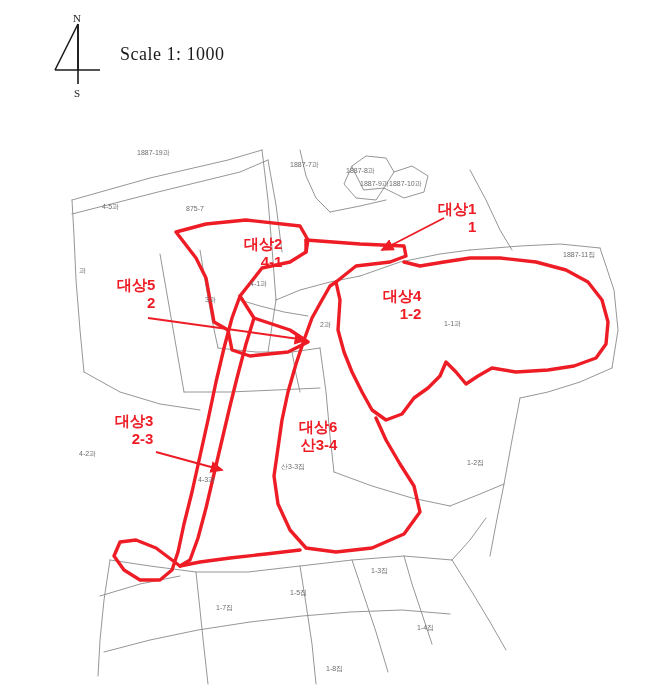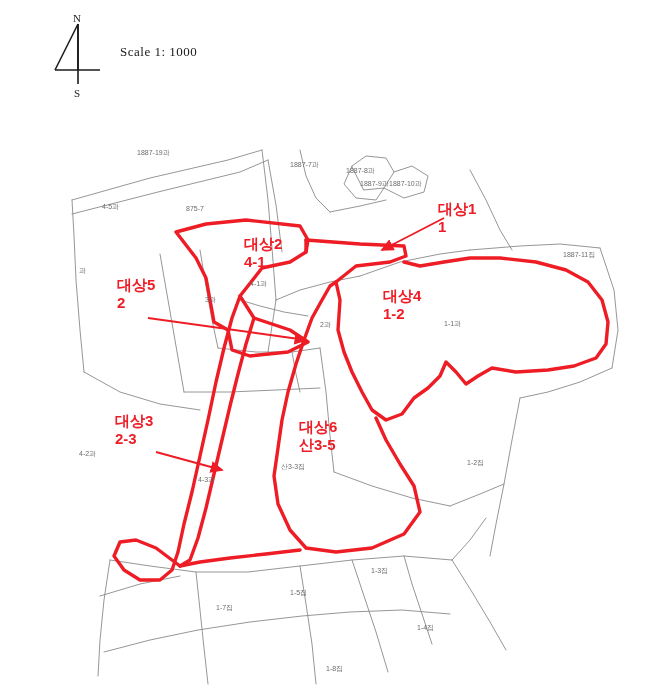--- a/index.html
+++ b/index.html
@@ -23,21 +23,21 @@
     top: 0;
     left: 0;
     width: 645px;
     height: 700px;
   }
   
   .scale-label {
     position: absolute;
     left: 120px;
     top: 44px;
-    font-size: 13px;
+    font-size: 18px;
     color: #1a1a1a;
     font-family: "Liberation Serif", serif;
     letter-spacing: 0.5px;
     white-space: nowrap;
   }
   .compass-letter {
     position: absolute;
     font-size: 11px;
     color: #1a1a1a;
     font-family: "Liberation Serif", serif;
@@ -45,21 +45,21 @@
   #compass-n { left: 73px; top: 12px; }
   #compass-s { left: 74px; top: 87px; }
 
   
   .subject-label {
     position: absolute;
     color: #ee1c25;
     font-size: 15px;
     font-weight: bold;
     line-height: 1.18;
-    text-align: left;
+    text-align: right;
     white-space: nowrap;
     font-family: "Liberation Sans", sans-serif;
   }
   .subject-label .sub {
     display: block;
     font-size: 15px;
     font-weight: bold;
   }
   
   .lot-label {
@@ -202,21 +202,21 @@
     <div class="subject-label" style="left:383px;top:287px">
       <span>대상4</span>
       <span class="sub">1-2</span>
     </div>
     <div class="subject-label" style="left:117px;top:276px">
       <span>대상5</span>
       <span class="sub">2</span>
     </div>
     <div class="subject-label" style="left:299px;top:418px">
       <span>대상6</span>
-      <span class="sub">산3-5</span>
+      <span class="sub">산3-4</span>
     </div>
     <div class="subject-label" style="left:115px;top:412px">
       <span>대상3</span>
       <span class="sub">2-3</span>
     </div>
   </div>
 
 </div>
 
 </body></html>

